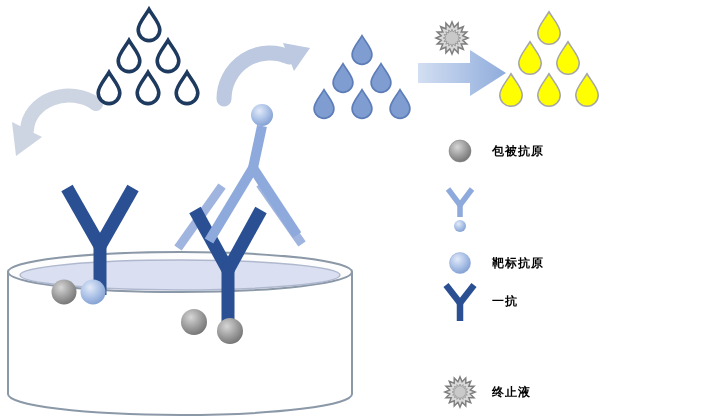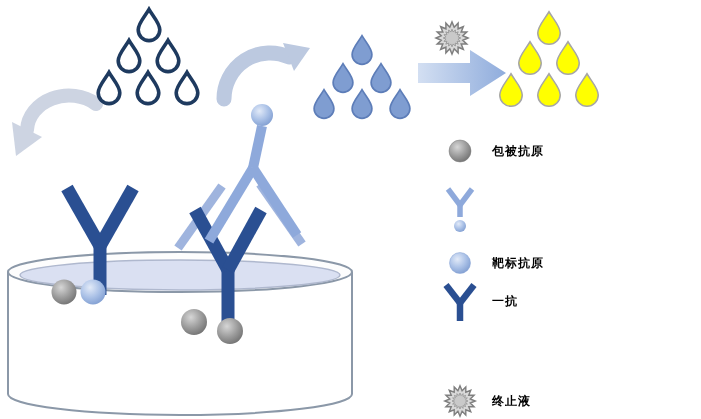--- a/index.html
+++ b/index.html
@@ -160,21 +160,21 @@
             <path d="M22,24 L8,6"></path>
               <path d="M22,24 L36,6"></path>
               <path d="M22,24 L22,42"></path>
           </g>
         </svg>
       </span>
       <span class="legend-label">一抗</span>
     </div>
 
 
-    <div class="legend-item" style="top:384px">
+    <div class="legend-item" style="top:375px">
       <span class="legend-icon">
         <svg width="40" height="34">
           <use href="#burst" transform="translate(20,17) scale(0.95)" fill="#D9D9D9" stroke="#7F7F7F" stroke-width="1.5"></use>
           <use href="#burst" transform="translate(20,17) scale(0.5)" fill="#C9C9C9" stroke="#909090" stroke-width="1.5"></use>
         </svg>
       </span>
       <span class="legend-label">终止液</span>
     </div>
 
   </div>

